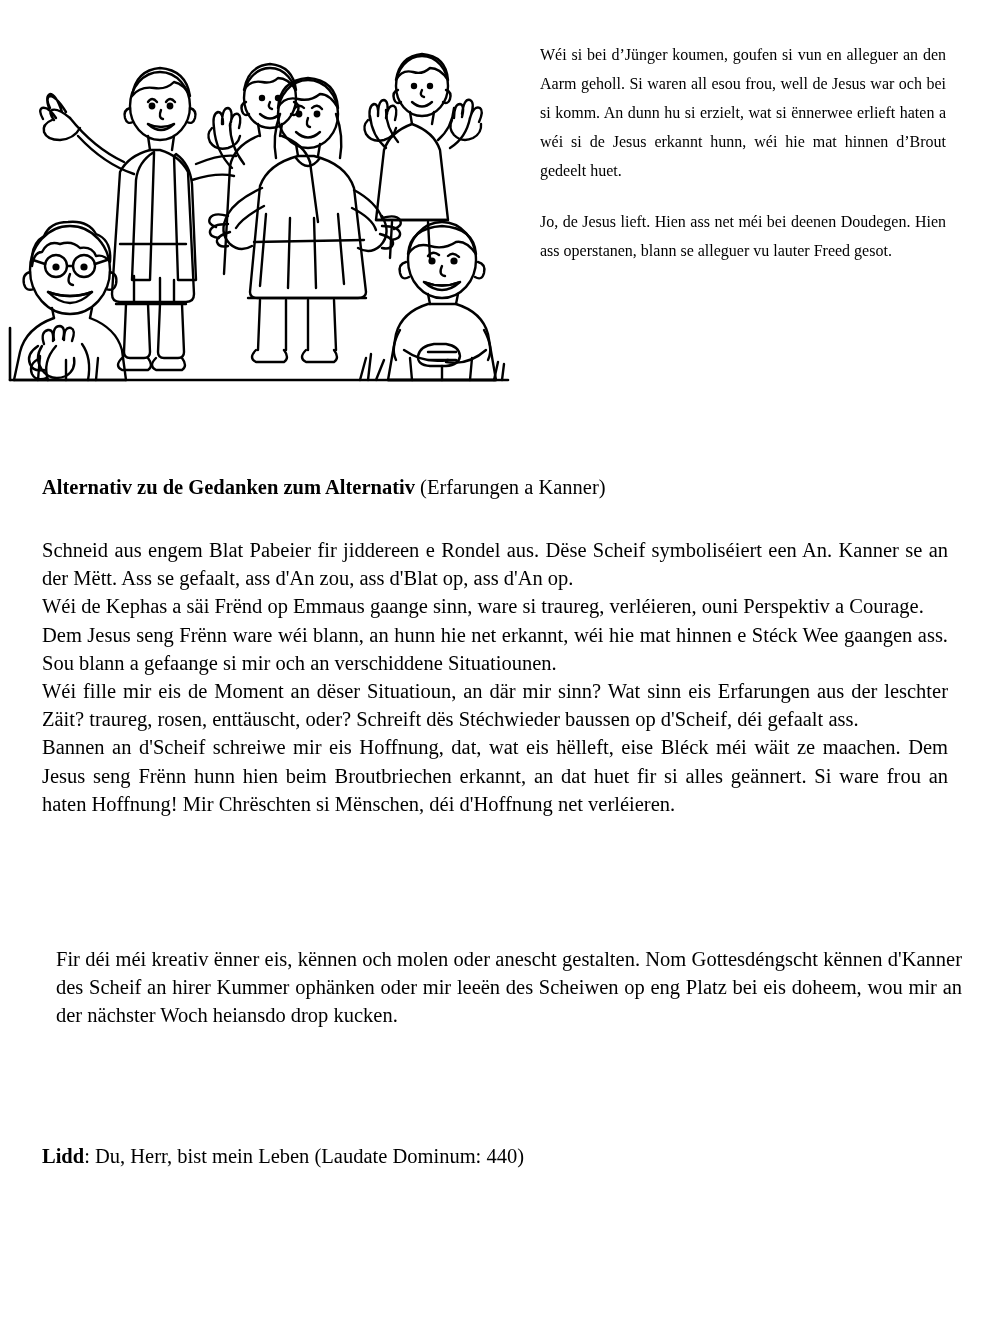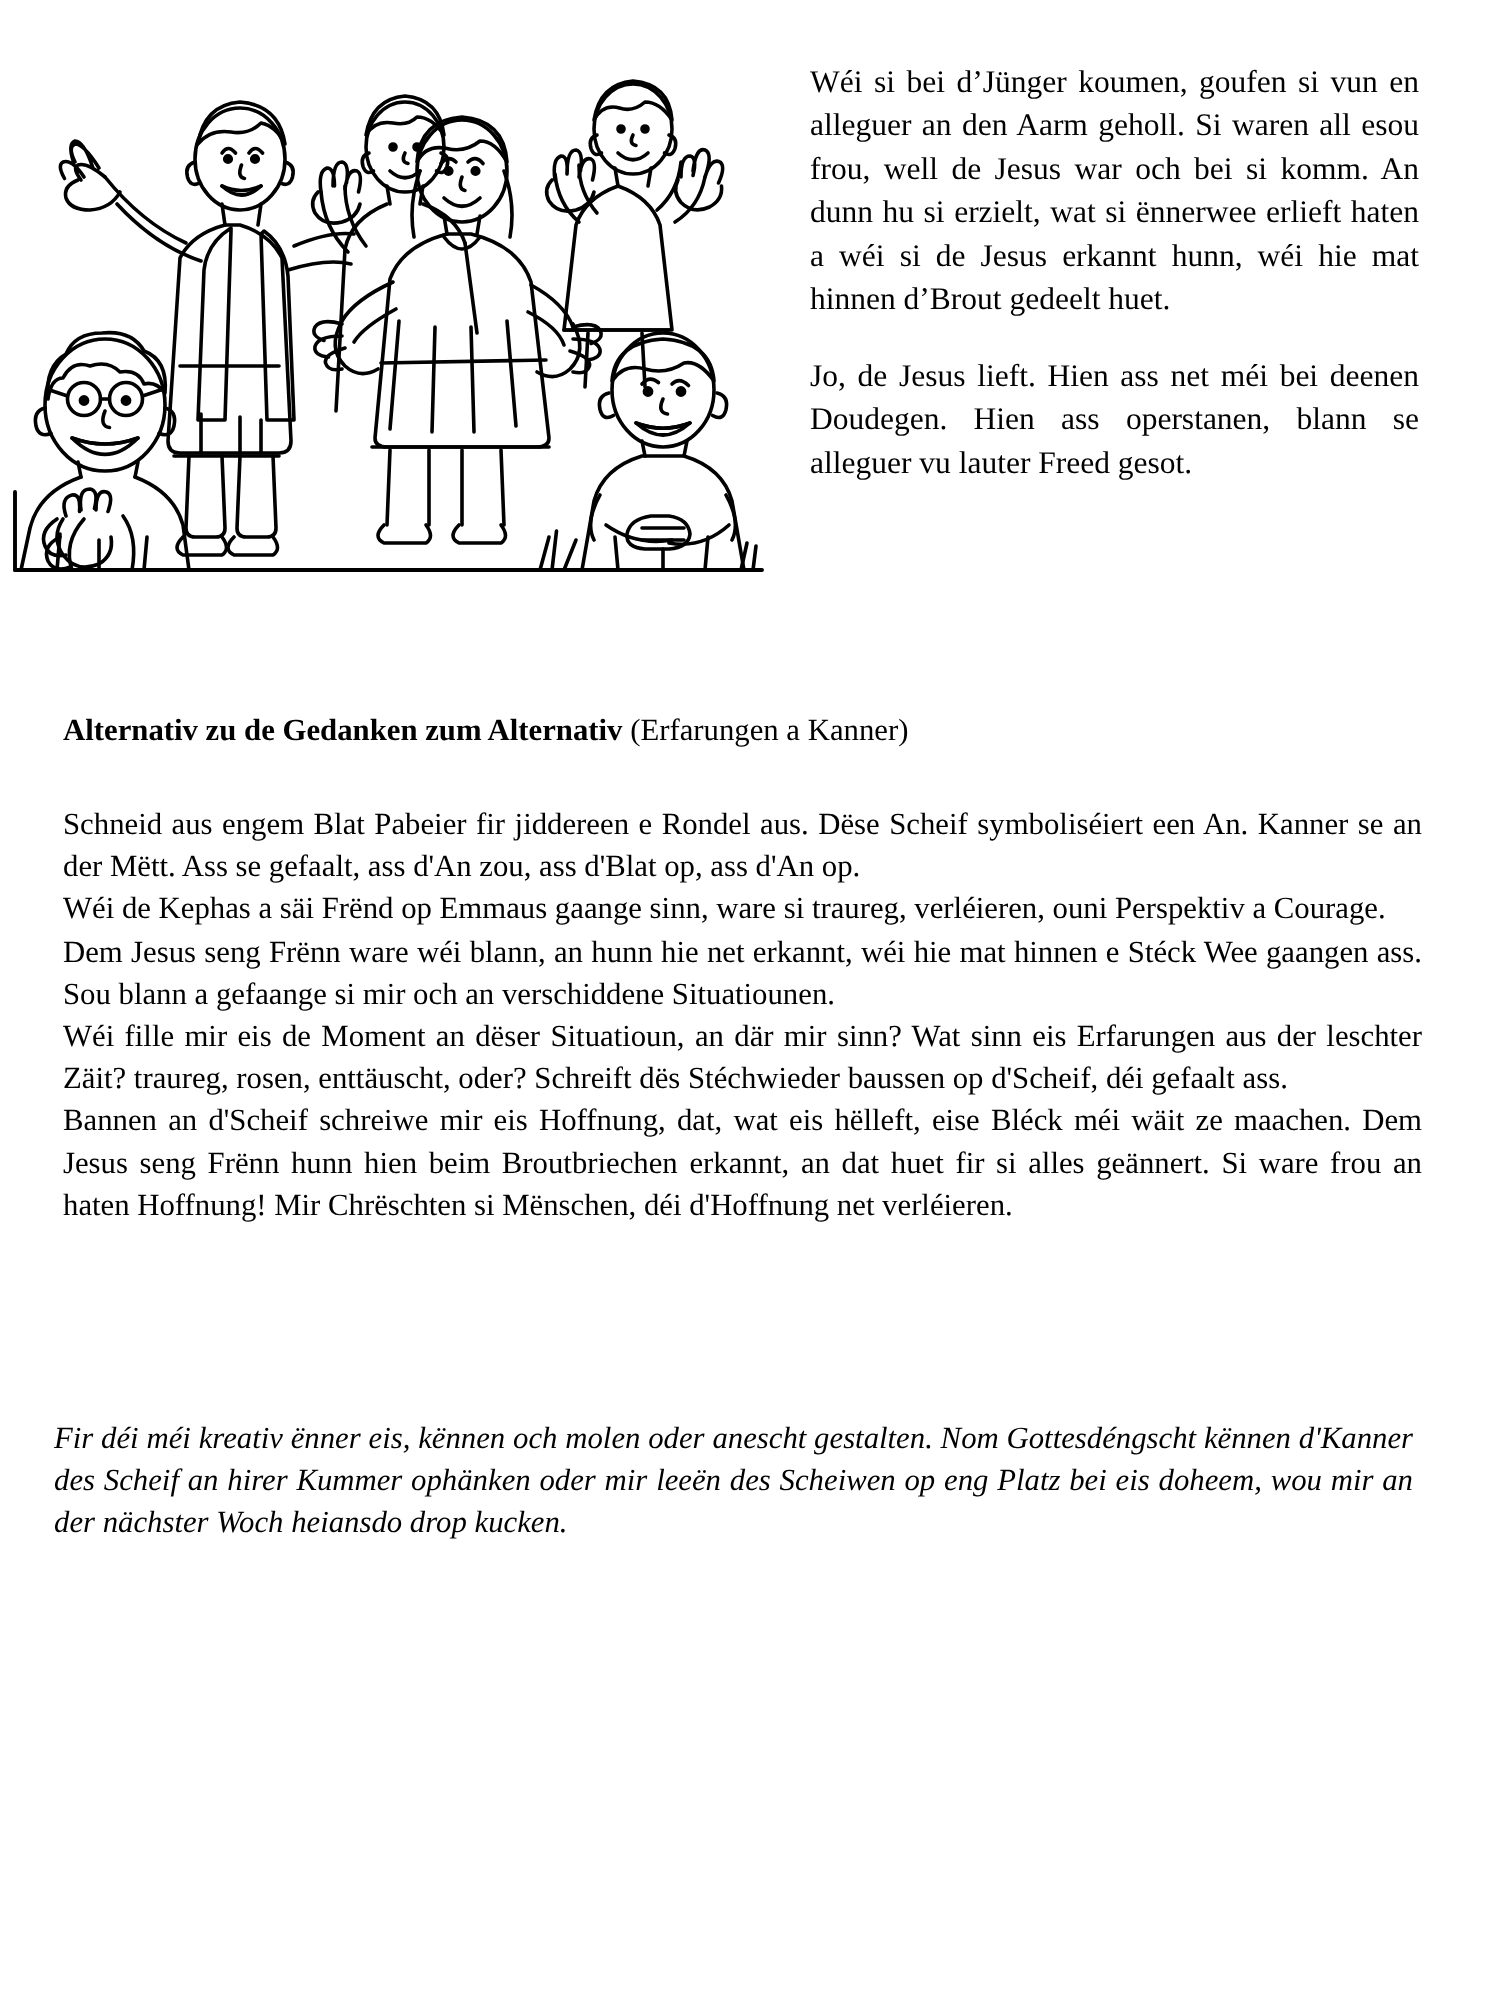--- a/index.html
+++ b/index.html
@@ -40,21 +40,21 @@
   .illustration svg { display: block; }
 
   .intro-col {
     position: absolute;
     left: 540px;
     top: 22px;
     width: 406px;
   }
   .intro-col p {
     margin: 0 0 22px 0;
-    font-size: 21px;
+    font-size: 16px;
     line-height: 29px;
     text-align: justify;
     text-justify: inter-word;
     hyphens: none;
   }
   .intro-col p:last-child { margin-bottom: 0; }
 
   
   .alt-heading {
     position: absolute;
@@ -76,24 +76,23 @@
   .body-block p {
     margin: 0;
     font-size: 20.5px;
     line-height: 28.2px;
     text-align: justify;
     text-justify: inter-word;
   }
 
   .closing-block {
     position: absolute;
-    left: 36px;
+    left: 56px;
     top: 945px;
     width: 906px;
-    font-style: italic;
   }
   .closing-block p {
     margin: 0;
     font-size: 20.5px;
     line-height: 28.2px;
     text-align: justify;
     text-justify: inter-word;
   }
 
   .lidd-line {
@@ -315,14 +314,17 @@
     <p>Wéi de Kephas a säi Frënd op Emmaus gaange sinn, ware si traureg, verléieren, ouni Perspektiv a Courage.</p>
     <p>Dem Jesus seng Frënn ware wéi blann, an hunn hie net erkannt, wéi hie mat hinnen e Stéck Wee gaangen ass. Sou blann a gefaange si mir och an verschiddene Situatiounen.</p>
     <p>Wéi fille mir eis de Moment an dëser Situatioun, an där mir sinn? Wat sinn eis Erfarungen aus der leschter Zäit? traureg, rosen, enttäuscht, oder? Schreift dës Stéchwieder baussen op d'Scheif, déi gefaalt ass.</p>
     <p>Bannen an d'Scheif schreiwe mir eis Hoffnung, dat, wat eis hëlleft, eise Bléck méi wäit ze maachen. Dem Jesus seng Frënn hunn hien beim Broutbriechen erkannt, an dat huet fir si alles geännert. Si ware frou an haten Hoffnung! Mir Chrëschten si Mënschen, déi d'Hoffnung net verléieren.</p>
   </div>
 
   <div class="closing-block">
     <p>Fir déi méi kreativ ënner eis, kënnen och molen oder anescht gestalten. Nom Gottesdéngscht kënnen d'Kanner des Scheif an hirer Kummer ophänken oder mir leeën des Scheiwen op eng Platz bei eis doheem, wou mir an der nächster Woch heiansdo drop kucken.</p>
   </div>
 
+  <div class="lidd-line">
+    <span class="bold">Lidd</span><span>: Du, Herr, bist mein Leben (Laudate Dominum: 440)</span>
+  </div>
 
 </div>
 
 </body></html>

